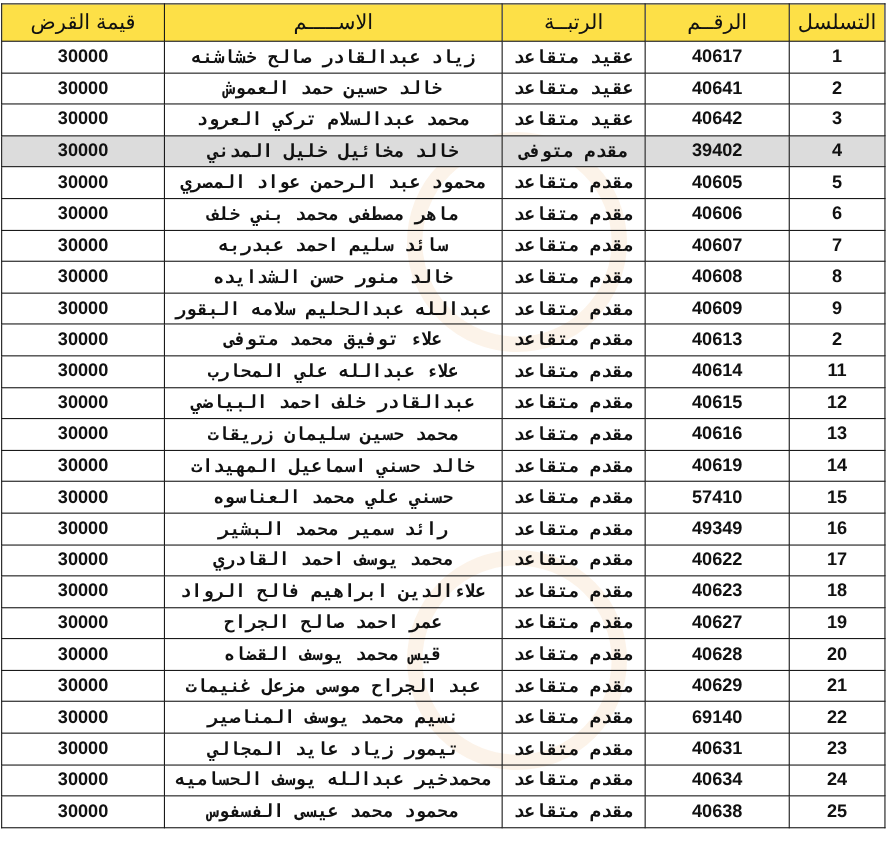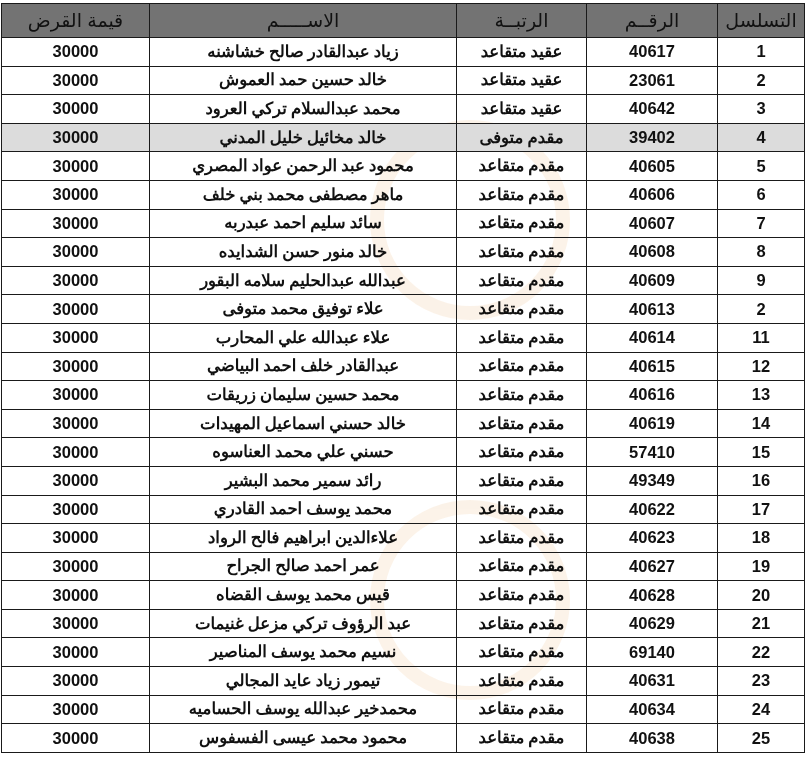--- a/index.html
+++ b/index.html
@@ -14,33 +14,33 @@
     color: #111;
   }
   .t th, .t td {
     border: 1.5px solid #1a1a1a;
     text-align: center;
     padding: 0;
     overflow: hidden;
     white-space: nowrap;
   }
   .t thead th {
-    background: #737373;
+    background: #fde047;
     height: 33px;
     font-size: 19px;
     font-weight: normal;
   }
   .t tbody td { height: 27.6px; font-size: 16.5px; font-weight: bold; }
   .t tbody tr.hl td { background: #dcdcdc; }
   .c-loan { width: 148px; }
   .c-name { width: 307px; }
   .c-rank { width: 130px; }
   .c-num  { width: 131px; }
   .c-ser  { width: 87px; }
-  td.name, td.rank { direction: rtl; font-family: Liberation Serif, serif; font-size: 15px; }
+  td.name, td.rank { direction: rtl; font-family: Liberation Mono, monospace; font-size: 15px; }
   td.ser { font-size: 18px; }
   
   .wm {
     position: absolute; left: 360px; top: 120px; width: 230px; height: 620px;
     pointer-events: none; opacity: 0.10;
   }
   .wm .ring { position: absolute; left: 10px; width: 200px; height: 200px; border-radius: 50%; border: 14px solid #e08a2a; box-sizing: border-box; }
 </style>
 </head>
 <body>
@@ -73,21 +73,21 @@
           <td class="loan">30000</td>
           <td class="name">زياد عبدالقادر صالح خشاشنه</td>
           <td class="rank">عقيد متقاعد</td>
           <td class="num">40617</td>
           <td class="ser">1</td>
         </tr>
         <tr>
           <td class="loan">30000</td>
           <td class="name">خالد حسين حمد العموش</td>
           <td class="rank">عقيد متقاعد</td>
-          <td class="num">23061</td>
+          <td class="num">40641</td>
           <td class="ser">2</td>
         </tr>
         <tr>
           <td class="loan">30000</td>
           <td class="name">محمد عبدالسلام تركي العرود</td>
           <td class="rank">عقيد متقاعد</td>
           <td class="num">40642</td>
           <td class="ser">3</td>
         </tr>
         <tr class="hl">
@@ -204,21 +204,21 @@
         </tr>
         <tr>
           <td class="loan">30000</td>
           <td class="name">قيس محمد يوسف القضاه</td>
           <td class="rank">مقدم متقاعد</td>
           <td class="num">40628</td>
           <td class="ser">20</td>
         </tr>
         <tr>
           <td class="loan">30000</td>
-          <td class="name">عبد الرؤوف تركي مزعل غنيمات</td>
+          <td class="name">عبد الجراح موسى مزعل غنيمات</td>
           <td class="rank">مقدم متقاعد</td>
           <td class="num">40629</td>
           <td class="ser">21</td>
         </tr>
         <tr>
           <td class="loan">30000</td>
           <td class="name">نسيم محمد يوسف المناصير</td>
           <td class="rank">مقدم متقاعد</td>
           <td class="num">69140</td>
           <td class="ser">22</td>

